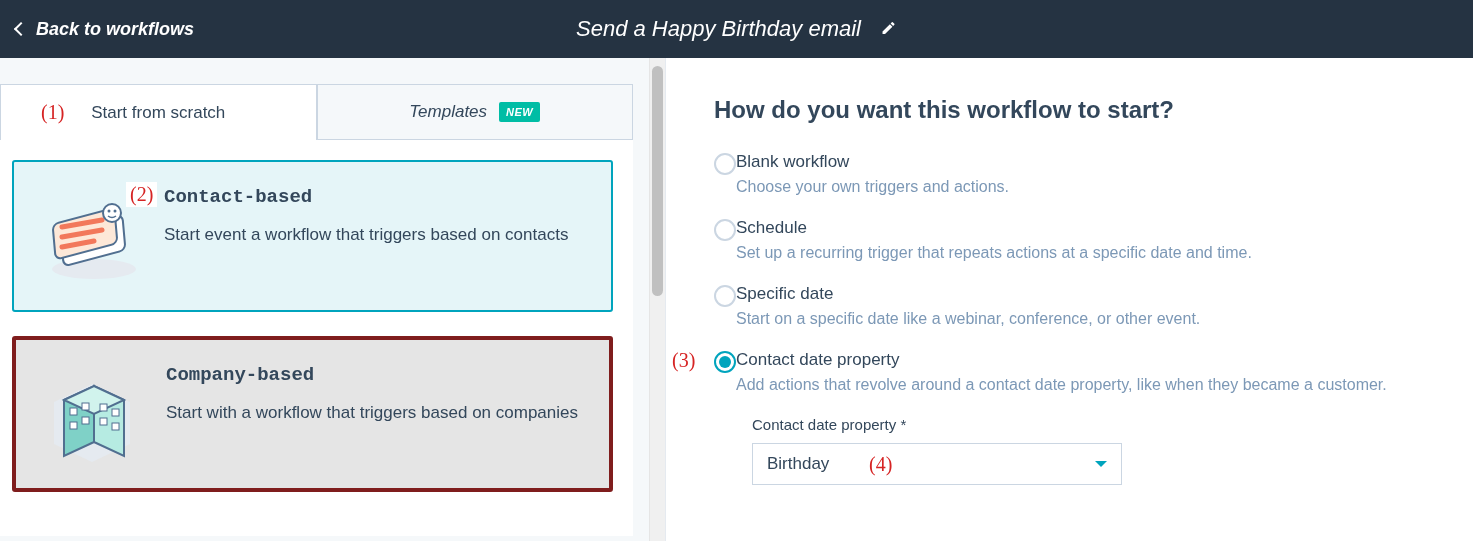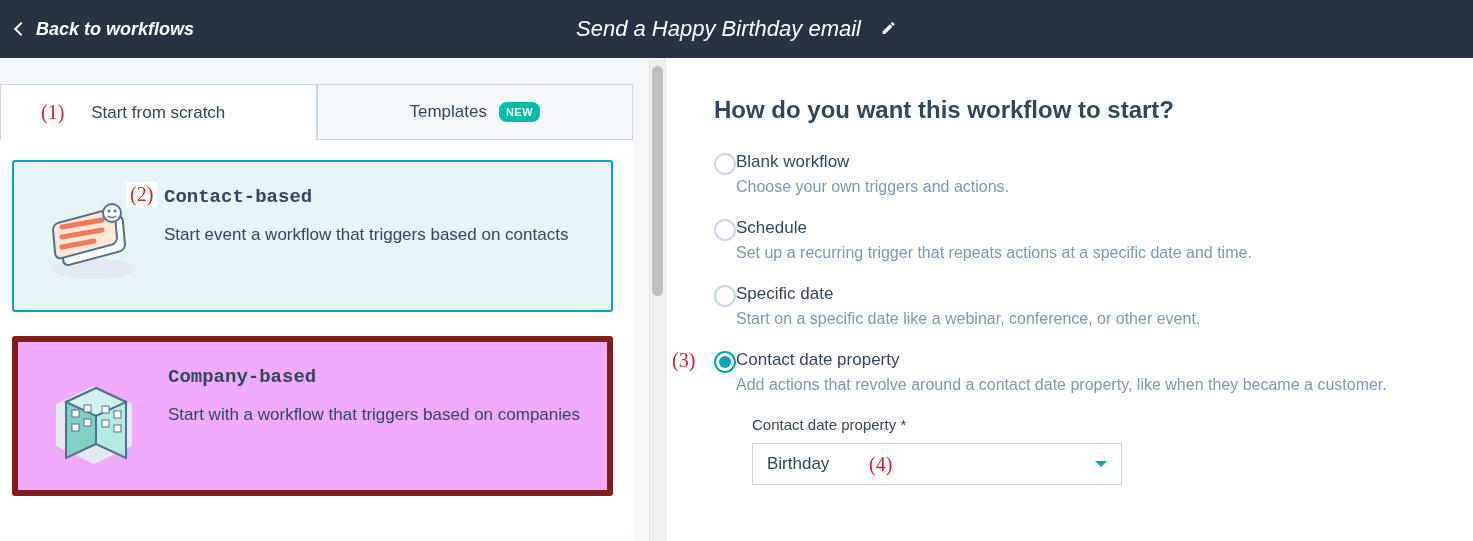--- a/index.html
+++ b/index.html
@@ -92,44 +92,45 @@
       position: relative;
     }
     .tab.active {
       background: #fff;
       border-bottom: none;
       font-weight: 400;
     }
     .tab:not(.active) {
       background: #f5f8fa;
       border-bottom: 1px solid #cbd6e2;
+      font-style: italic;
     }
     .badge-new {
       background: #00bda5;
       color: #fff;
       font-size: 11px;
       font-weight: 700;
       padding: 4px 7px;
-      border-radius: 8px;
+      border-radius: 2px;
       letter-spacing: 0.5px;
     }
     .cards {
       background: #fff;
       padding: 20px 20px 20px 12px;
       margin-right: 20px;
     }
     .card {
-      border: 6px solid #7f1d1d;
+      border: 4px solid #7f1d1d;
       border-radius: 3px;
       padding: 24px 24px 24px 20px;
       display: flex;
       gap: 20px;
       margin-bottom: 24px;
       cursor: pointer;
-      background: #f0abfc;
+      background: #e5e5e5;
       position: relative;
     }
     .card.selected {
       border: 2px solid #00a4bd;
       background: #e5f5f8;
     }
     .card-illus {
       width: 110px;
       height: 100px;
       flex-shrink: 0;

